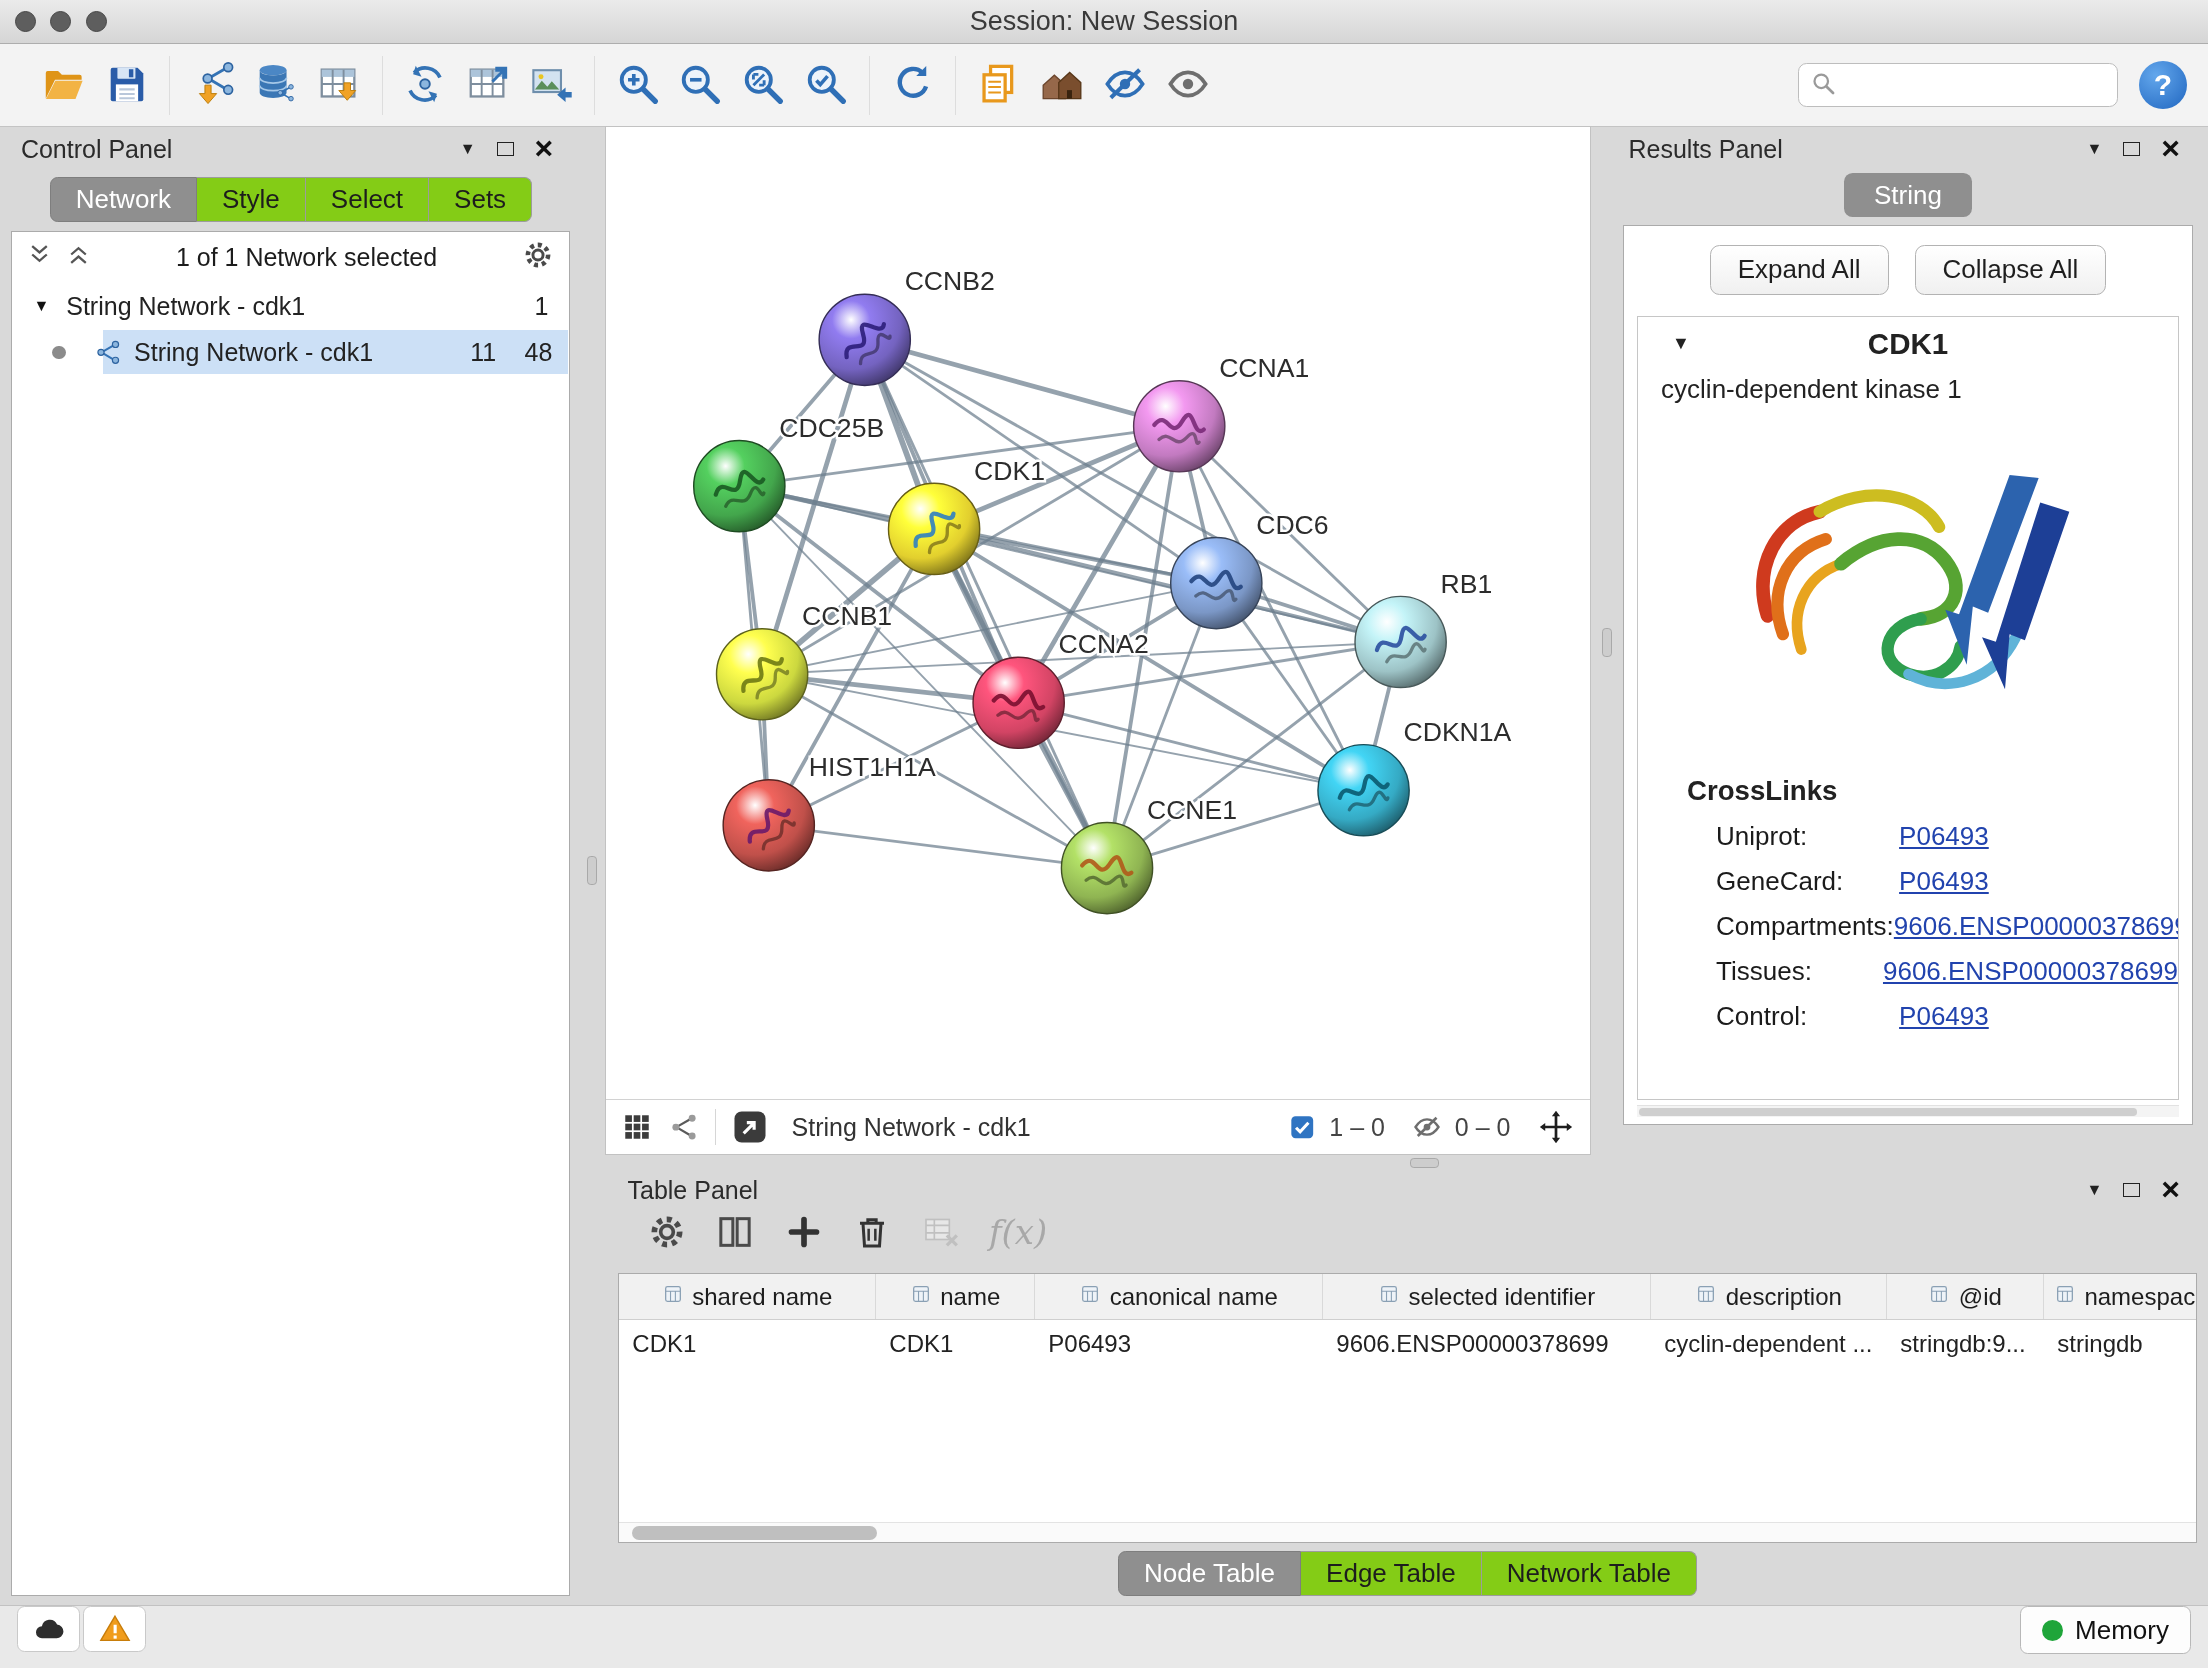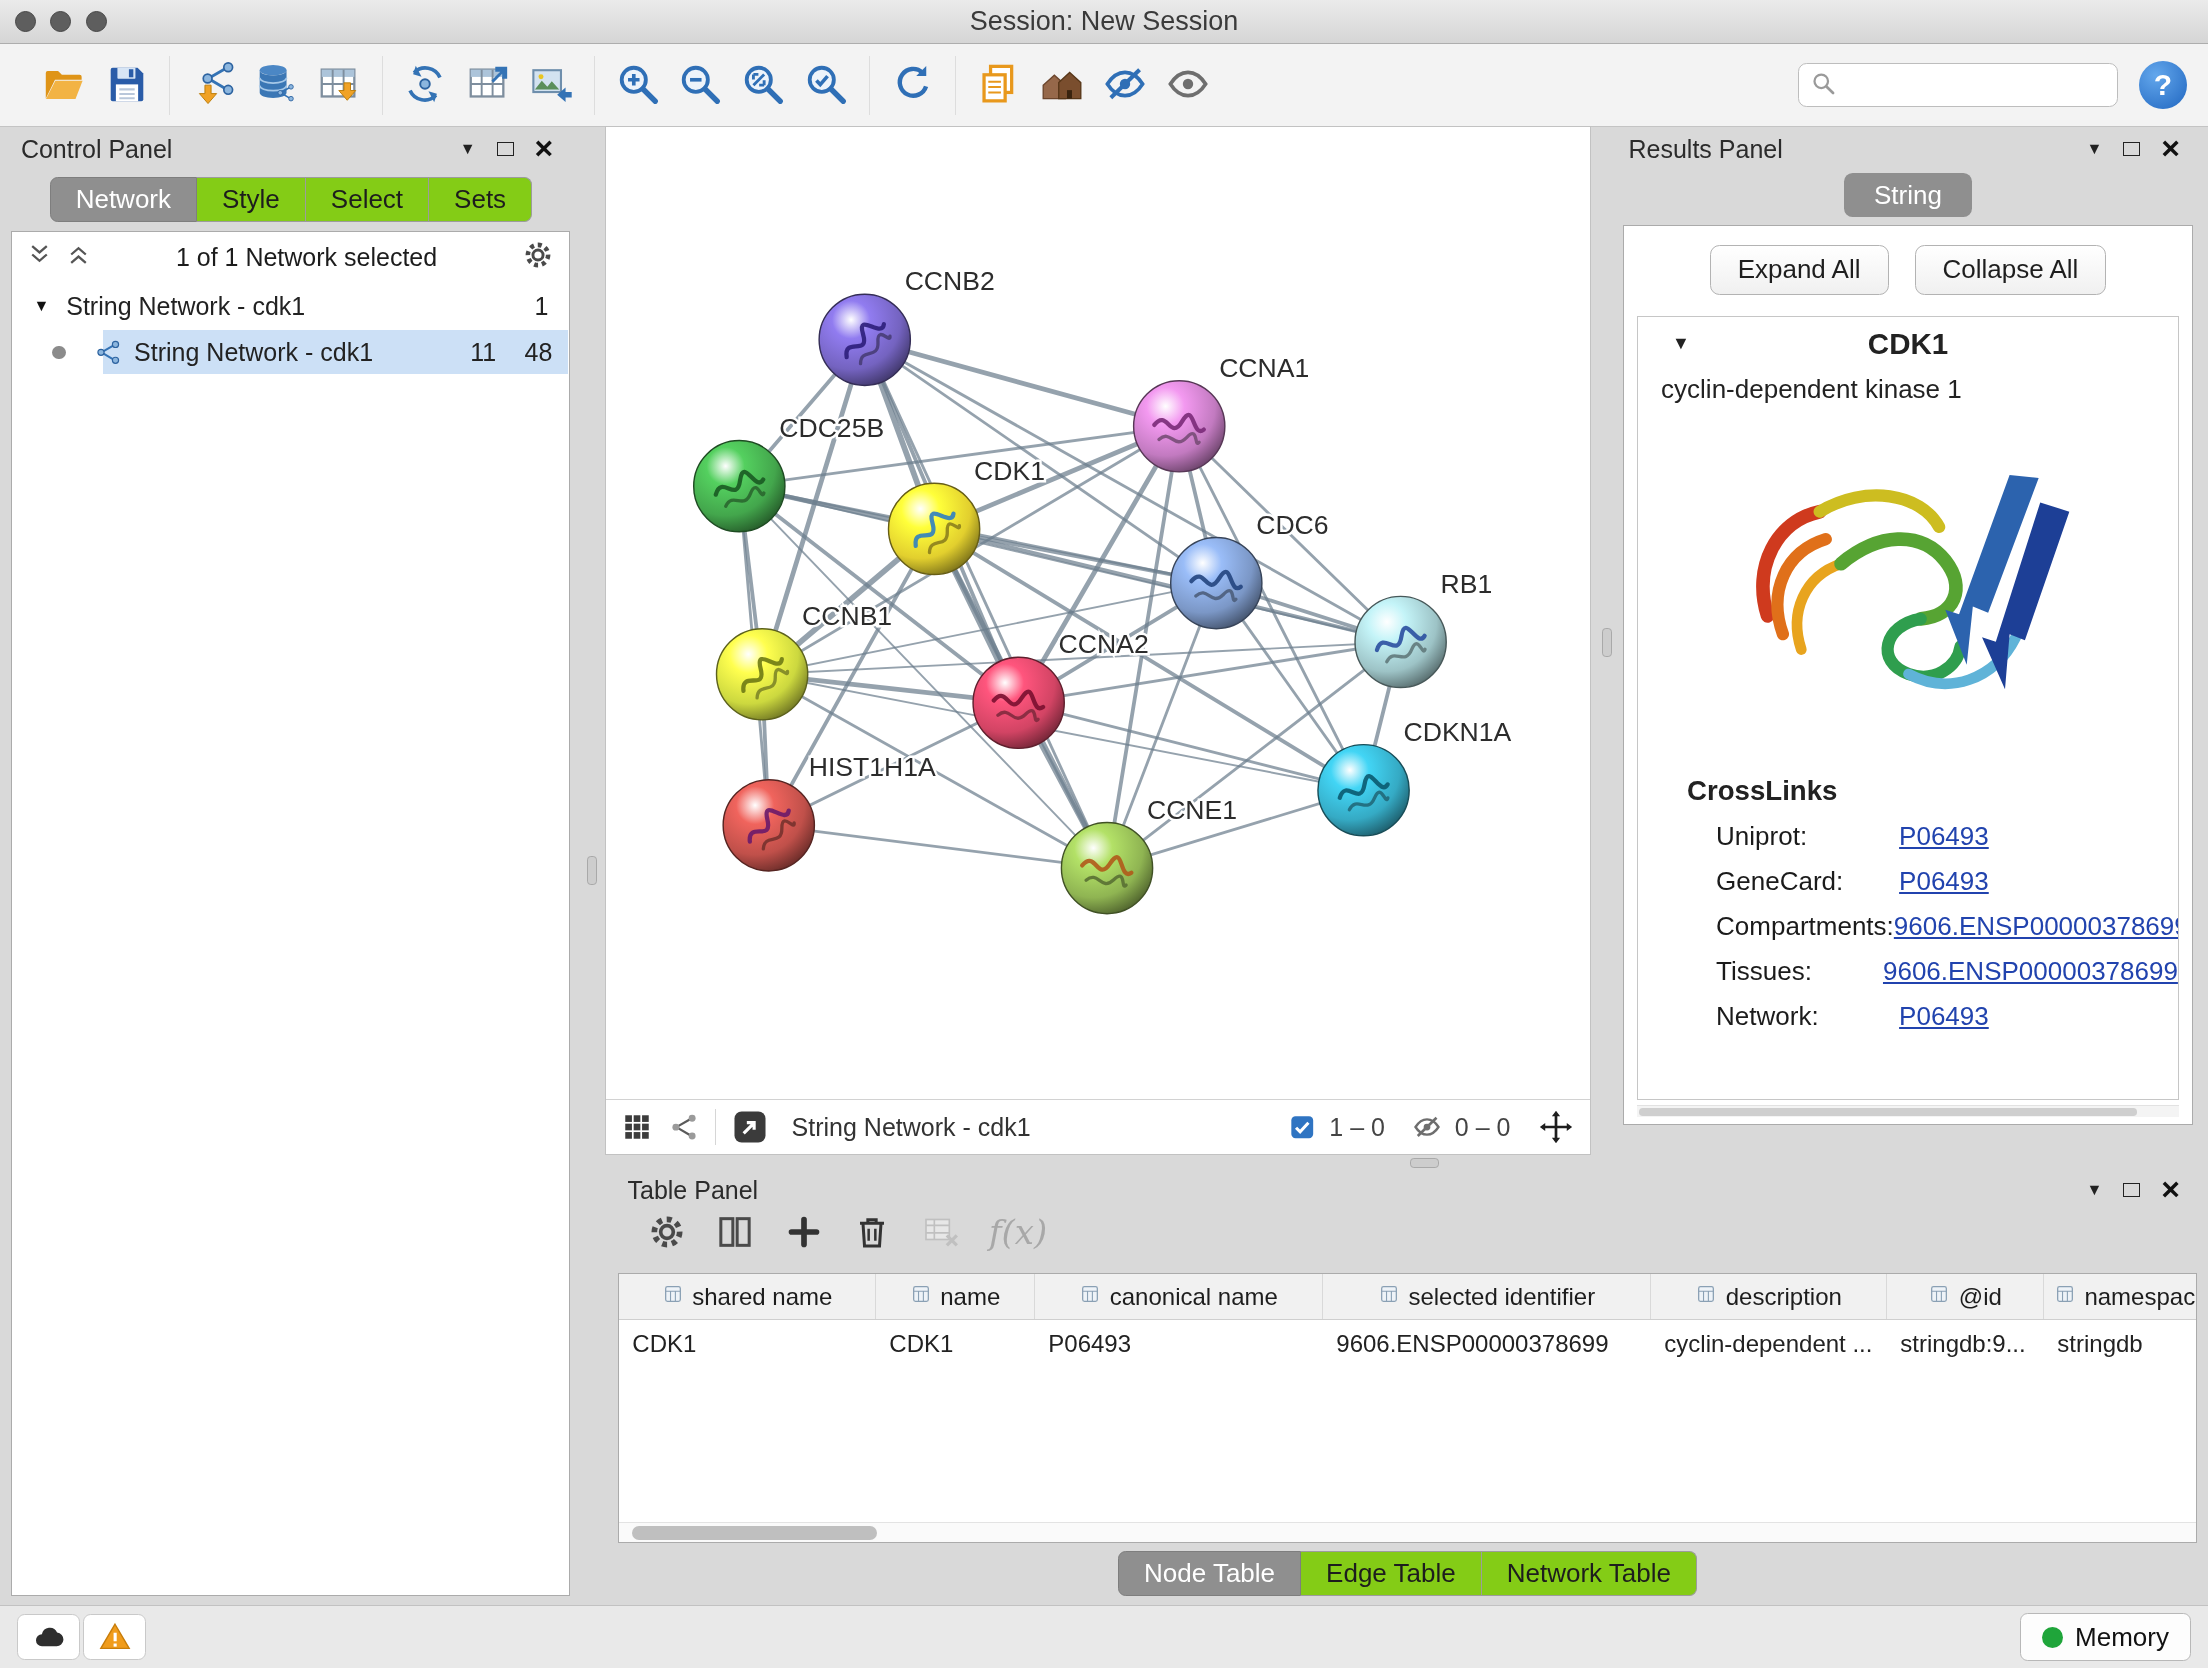--- a/index.html
+++ b/index.html
@@ -103,21 +103,21 @@
 .t-hcell{display:flex;align-items:center;justify-content:center;gap:8.6px;border-right:1px solid #d9d9d9;font-size:24px;color:#1d1d1d;flex-shrink:0}
 .t-hcell svg{width:22px;height:22px}
 .t-row{display:flex;height:46px}
 .t-cell{padding:9.5px 13.3px;font-size:24px;white-space:nowrap;overflow:hidden;flex-shrink:0}
 .t-fill{flex:1}
 .t-scroll{height:20px;border-top:1px solid #e3e3e3;background:#fafafa;position:relative}
 .t-thumb{position:absolute;left:13.3px;top:2.9px;width:245px;height:13.3px;background:#bfbfbf;border-radius:7.6px}
 .tp-tabs{margin-top:7.6px}
 
 
-.statusbar{position:absolute;left:0;right:0;bottom:0;height:63px;background:#e9e9e9;border-top:1px solid #c2c2c2;display:flex;align-items:center;padding:0 17px;gap:3px}
+.statusbar{position:absolute;left:0;right:0;bottom:0;height:63px;background:#e9e9e9;border-top:1px solid #c2c2c2;display:flex;align-items:flex-start;padding:0 17px;gap:3px}
 .sb-btn{height:46px;min-width:63px;background:#fff;border:1px solid #c9c9c9;border-radius:7.6px;display:flex;align-items:center;justify-content:center}
 .sb-btn svg{width:34px;height:34px}
 .memory{margin-left:auto;display:flex;align-items:center;gap:12.4px;background:#fdfdfd;border:1px solid #b8b8b8;border-radius:7.6px;height:48px;padding:0 21px;font-size:26px;color:#111}
 .mem-dot{width:21px;height:21px;border-radius:50%;background:#1fa53a}
 
 
 .split{position:absolute;background:#cdcdcd;border:1px solid #a9a9a9;border-radius:3.8px}
 .split.v{width:9.5px;height:28.5px}
 .split.h{width:28.5px;height:9.5px}
 </style>
@@ -666,21 +666,21 @@
             </div>
             <div class="cl-row">
               <span class="cl-label">Compartments:</span>
               <a class="cl-link">9606.ENSP00000378699</a>
             </div>
             <div class="cl-row">
               <span class="cl-label">Tissues:</span>
               <a class="cl-link">9606.ENSP00000378699</a>
             </div>
             <div class="cl-row">
-              <span class="cl-label">Network:</span>
+              <span class="cl-label">Control:</span>
               <a class="cl-link">P06493</a>
             </div>
           </div>
       </div>
       <div class="rp-scroll">
           <span></span>
         </div>
     </div>
   </section>
 

